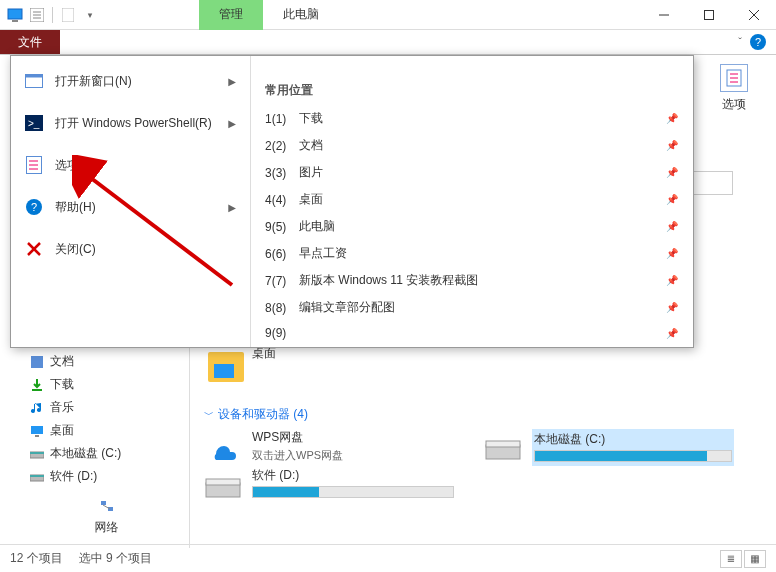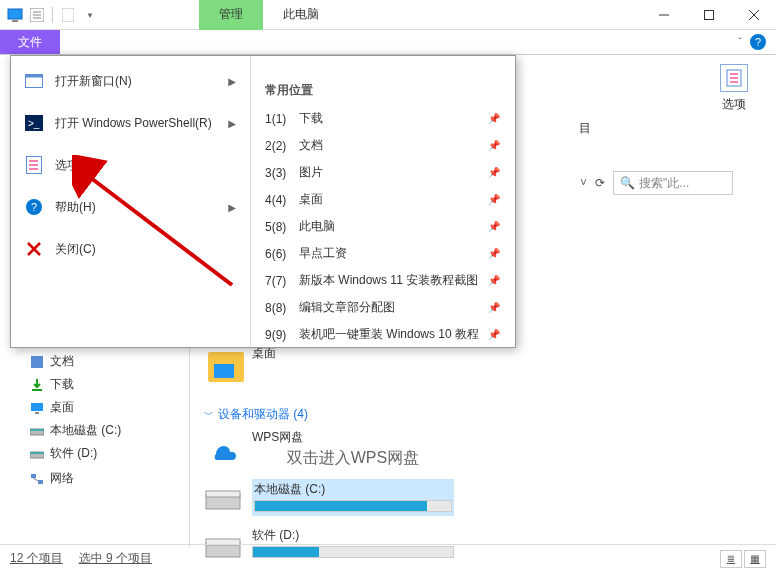--- a/index.html
+++ b/index.html
@@ -10,26 +10,26 @@
 .titlebar .tb-left { display: flex; align-items: center; gap: 4px; padding-left: 6px; }
 .tb-icon { width: 18px; height: 18px; display: flex; align-items: center; justify-content: center; }
 .tb-sep { width: 1px; height: 16px; background: #ccc; margin: 0 2px; }
 .tab-manage { background: #7fdb7f; color: #333; padding: 6px 20px; height: 30px; display:flex;align-items:center; margin-left: 100px; }
 .tab-thispc { padding: 6px 20px; height:30px;display:flex;align-items:center;}
 .win-controls { margin-left: auto; display: flex; }
 .win-btn { width: 45px; height: 30px; display: flex; align-items: center; justify-content: center; }
 
 
 .ribbon-row { height: 25px; display: flex; align-items: stretch; border-bottom: 1px solid #ccc; position: relative; }
-.file-tab { background: #8b5cf6; color: #fff; padding: 8px 18px; display:flex;align-items:center; font-size: 12px; }
+.file-tab { background: #7f1d1d; color: #fff; padding: 8px 18px; display:flex;align-items:center; font-size: 12px; }
 .ribbon-right { margin-left:auto; display:flex; align-items:center; gap:8px; padding-right:10px; color:#0066cc;}
 .help-circle-small { width:16px;height:16px;border-radius:50%;background:#0078d4;color:#fff;display:flex;align-items:center;justify-content:center;font-size:11px; }
 
 
-.file-menu { position: absolute; top: 55px; left: 10px; width: 506px; height: 293px; background: #fff; border: 1px solid #999; box-shadow: 2px 2px 10px rgba(0,0,0,.3); display:flex; z-index: 10; }
+.file-menu { position: absolute; top: 55px; left: 10px; width: 684px; height: 293px; background: #fff; border: 1px solid #999; box-shadow: 2px 2px 10px rgba(0,0,0,.3); display:flex; z-index: 10; }
 .fm-left { width: 240px; border-right: 1px solid #ddd; padding: 4px 0; }
 .fm-item { display:flex; align-items:center; padding: 12px 14px; gap: 12px; position: relative; cursor: default; }
 .fm-item .chev { margin-left: auto; color: #666; font-size: 10px; }
 .fm-icon { width: 18px; height: 18px; display:flex;align-items:center;justify-content:center; }
 .fm-right { flex: 1; padding: 20px 0; overflow:hidden; }
 .fm-header { padding: 6px 14px; font-weight: bold; color: #555; }
 .fm-sub { display:flex; align-items:center; padding: 5px 14px; gap: 6px; }
 .fm-sub .pin { margin-left:auto; color:#666; font-size:10px; }
 .fm-sub .num { min-width:28px; }
 
@@ -44,32 +44,32 @@
 
 .nav-row { position: absolute; top: 166px; left: 0; right:0; height: 34px; display:flex; align-items:center; padding: 0 10px; gap:6px; border-top: 1px solid #ddd; border-bottom: 1px solid #ddd; }
 .nav-row .search-field { width:120px; border:1px solid #ccc; height:24px; display:flex; align-items:center; padding:0 6px; color:#888; gap:4px; }
 
 
 .content { position:absolute; top: 200px; left:0; right:0; bottom: 24px; display:flex; }
 .tree { width: 190px; border-right: 1px solid #ddd; padding: 150px 6px 6px 30px; }
 .tree-item { display:flex; align-items:center; gap:6px; padding: 3px 0; }
 .main-area { flex:1; padding: 150px 14px 10px 14px; position:relative; }
 .section-title { color: #1a73e8; padding: 6px 0; display:flex; align-items:center; gap:4px; }
-.devices { display:flex; flex-wrap:wrap; gap: 10px 30px; flex-direction: column; }
+.devices { display:flex; flex-wrap:wrap; gap: 0 30px; }
 .device { display:flex; gap:10px; width: 250px; align-items:flex-start; }
 .device .dv-icon { width:38px; height:38px; display:flex;align-items:center;justify-content:center; }
 .device .dv-info { flex:1; }
 .device .dv-name { margin-bottom:2px; }
 .device .dv-bar { height: 12px; background: #e8e8e8; border:1px solid #ccc; margin: 2px 0; position:relative; }
 .device .dv-bar-fill { height:100%; background:#1fa5d8; }
-.device .dv-sub { color:#666; font-size:16px;text-align:center; }
+.device .dv-sub { color:#666; font-size:11px; }
 .device.selected .dv-info { background:#cce8ff; padding:2px; }
 
 
-.status { position:absolute; bottom:0; left:0; right:0; height:28px; border-top:1px solid #ddd; display:flex; align-items:center; padding: 12px 10px; gap: 16px; color:#555; font-size:12px;text-decoration:underline; }
+.status { position:absolute; bottom:0; left:0; right:0; height:28px; border-top:1px solid #ddd; display:flex; align-items:center; padding: 12px 10px; gap: 16px; color:#555; font-size:12px; }
 .status .view-toggles { margin-left:auto; display:flex; gap:2px; }
 .vt { width:22px; height:18px; border:1px solid #ccc; display:flex;align-items:center;justify-content:center; font-size:10px; }
 
 .folder-row { position:absolute; top: 352px; left: 208px; display:flex; align-items:center; gap: 8px; }
 .folder-icon { width: 36px; height:30px; background:#f8c544; border-radius:2px; position:relative; }
 .folder-icon::before{content:'';position:absolute;left:6px;bottom:4px;width:20px;height:14px;background:#2196f3;}
 
 
 svg { display:block; }
 
@@ -219,42 +219,41 @@
           <span class="num">3(3)</span>
                    <span>图片</span>
                    <span class="pin">📌</span>
         </div>
         <div class="fm-sub">
           <span class="num">4(4)</span>
                    <span>桌面</span>
                    <span class="pin">📌</span>
         </div>
         <div class="fm-sub">
-          <span class="num">5(8)</span>
+          <span class="num">9(5)</span>
                    <span>此电脑</span>
                    <span class="pin">📌</span>
         </div>
         <div class="fm-sub">
           <span class="num">6(6)</span>
                    <span>早点工资</span>
                    <span class="pin">📌</span>
         </div>
         <div class="fm-sub">
           <span class="num">7(7)</span>
                    <span>新版本 Windows 11 安装教程截图</span>
                    <span class="pin">📌</span>
         </div>
         <div class="fm-sub">
           <span class="num">8(8)</span>
                    <span>编辑文章部分配图</span>
                    <span class="pin">📌</span>
         </div>
         <div class="fm-sub">
           <span class="num">9(9)</span>
-                   <span>装机吧一键重装 Windows 10 教程</span>
                    <span class="pin">📌</span>
         </div>
         <div class="fm-sub">
           <span class="num"></span>
                    <span>小白一键重装 Win10 系统</span>
                    <span class="pin">📌</span>
         </div>
       </div>
   </div>
 </div>
@@ -298,20 +297,28 @@
             <svg width="14" height="14">
               <path d="M7 1v8m-3-3l3 3 3-3" stroke="#1aa01a" stroke-width="2" fill="none"></path>
               <line x1="2" y1="12" x2="12" y2="12" stroke="#1aa01a" stroke-width="2"></line>
             </svg>
           </span>
                    <span>下载</span>
         </div>
         <div class="tree-item">
           <span>
             <svg width="14" height="14">
+              <path d="M5 2v8a2 2 0 11-1-1.7V3l7-1v7a2 2 0 11-1-1.7" fill="#0078d4"></path>
+            </svg>
+          </span>
+                   <span>音乐</span>
+        </div>
+        <div class="tree-item">
+          <span>
+            <svg width="14" height="14">
               <rect x="1" y="2" width="12" height="8" fill="#2196f3"></rect>
               <rect x="5" y="11" width="4" height="2" fill="#888"></rect>
             </svg>
           </span>
                    <span>桌面</span>
         </div>
         <div class="tree-item">
           <span>
             <svg width="14" height="10">
               <rect x="0" y="3" width="14" height="6" fill="#bbb" stroke="#888"></rect>
@@ -322,21 +329,21 @@
         </div>
         <div class="tree-item">
           <span>
             <svg width="14" height="10">
               <rect x="0" y="3" width="14" height="6" fill="#bbb" stroke="#888"></rect>
               <rect x="0" y="3" width="14" height="2" fill="#4aa"></rect>
             </svg>
           </span>
                    <span>软件 (D:)</span>
         </div>
-        <div class="tree-item" style="margin-top: 2px;">
+        <div class="tree-item" style="margin-top: 8px; flex-direction: column;">
           <span>
             <svg width="14" height="14">
               <rect x="1" y="2" width="5" height="4" fill="#5a8dd6"></rect>
               <rect x="8" y="8" width="5" height="4" fill="#5a8dd6"></rect>
               <line x1="3" y1="6" x2="10" y2="10" stroke="#888"></line>
             </svg>
           </span>
                    <span>网络</span>
         </div>
       </div>

